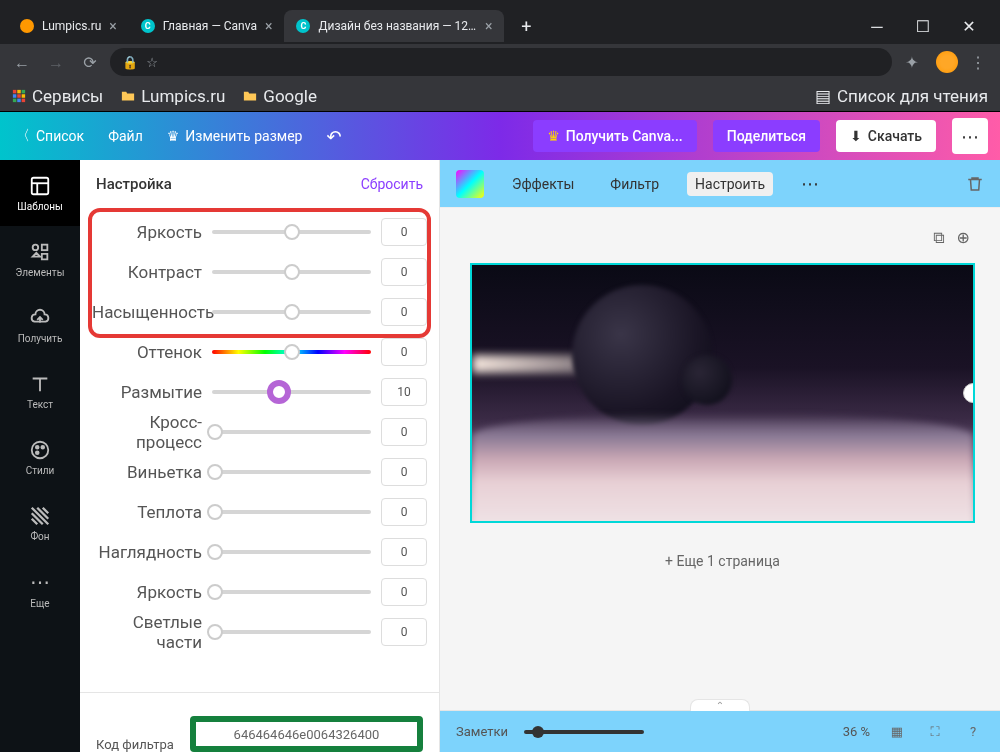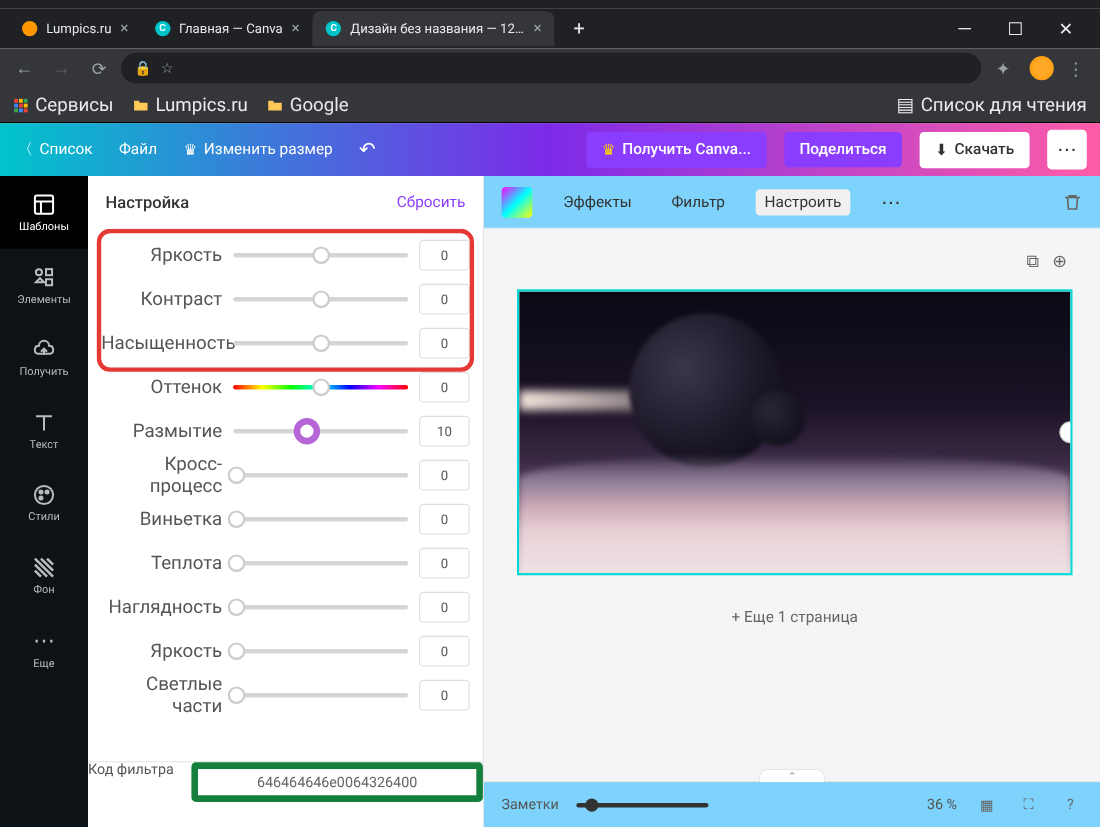--- a/index.html
+++ b/index.html
@@ -43,21 +43,21 @@
 .sliders{flex:1;overflow-y:auto;padding:4px 12px 0 12px;position:relative}
 .highlight-box{position:absolute;left:8px;right:8px;top:0;height:130px;border:4px solid #e53935;border-radius:12px;pointer-events:none;z-index:5}
 .slider-row{display:flex;align-items:center;gap:10px;height:40px}
 .sl-label{width:110px;text-align:right;font-size:17px;color:#555;flex-shrink:0}
 .sl-track{flex:1;height:24px;position:relative;display:flex;align-items:center}
 .sl-line{position:absolute;left:0;right:0;height:4px;background:#d5d5d5;border-radius:2px}
 .sl-line.hue{background:linear-gradient(90deg,#ff0000,#ffff00,#00ff00,#00ffff,#0000ff,#ff00ff,#ff0000)}
 .sl-thumb{position:absolute;width:16px;height:16px;background:#fff;border:2px solid #ccc;border-radius:50%;transform:translateX(-50%)}
 .sl-thumb.purple{width:24px;height:24px;border:6px solid #b565d6;background:#fff}
 .sl-val{width:46px;height:28px;border:1px solid #ddd;border-radius:4px;display:flex;align-items:center;justify-content:center;font-size:12px;color:#555;flex-shrink:0}
-.filter-code{height:60px;border-top:1px solid #e5e5e5;display:flex;align-items:flex-start;padding:0 0;gap:16px;font-size:13px;color:#555}
+.filter-code{height:60px;border-top:1px solid #e5e5e5;display:flex;align-items:flex-end;padding:0 16px;gap:16px;font-size:13px;color:#555}
 .fc-input{flex:1;height:36px;border:6px solid #15803d;border-radius:4px;padding:0 10px;font-size:13px;color:#666;text-align:center}
 .canvas-area{flex:1;display:flex;flex-direction:column;background:#7dd3fc}
 .toolbar{height:48px;display:flex;align-items:center;padding:0 16px;gap:20px;border-bottom:1px solid #eee;font-size:14px;color:#333}
 .tb-color{width:28px;height:28px;border-radius:4px;background:linear-gradient(135deg,#ff00ff,#00ffff,#ffff00);cursor:pointer}
 .tb-item{cursor:pointer;padding:4px 8px}
 .tb-item.active{background:#f0f0f0;border-radius:4px}
 .tb-more{font-size:18px;letter-spacing:2px}
 .tb-spacer{flex:1}
 .tb-trash{cursor:pointer;color:#666}
 .canvas-scroll{flex:1;background:#f5f5f5;position:relative;overflow:hidden}

